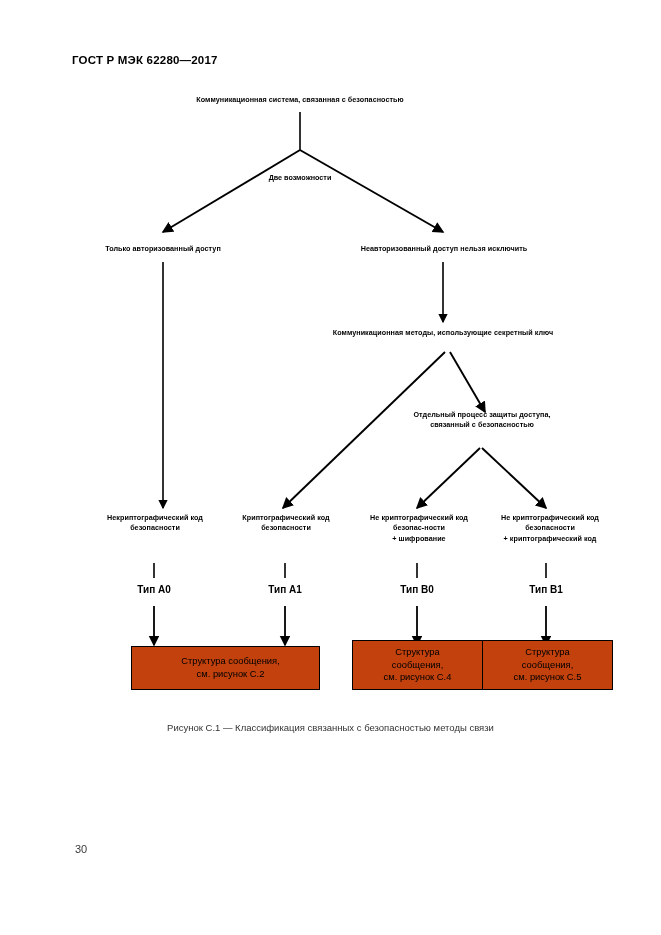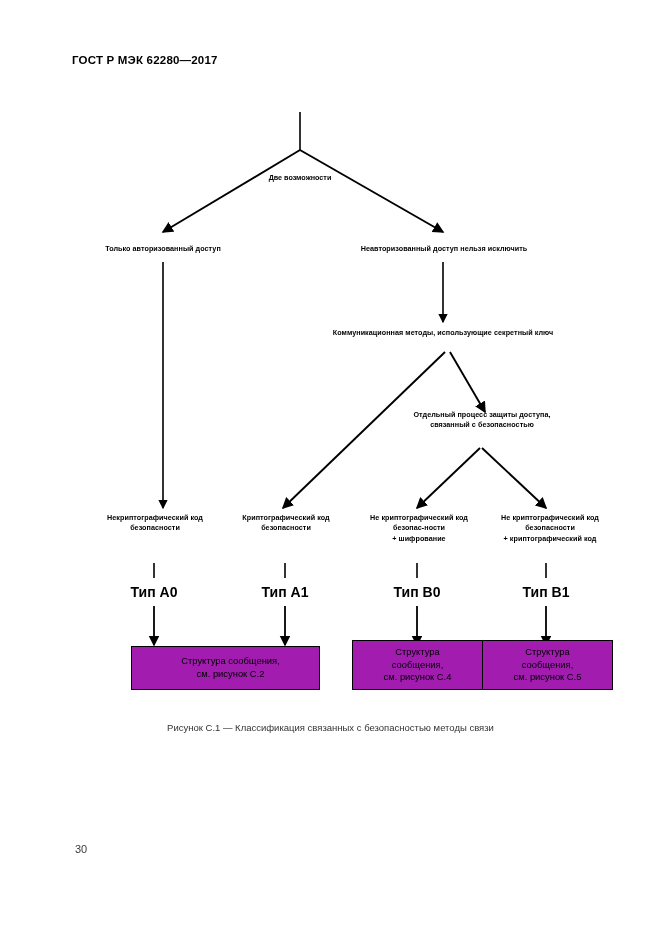--- a/index.html
+++ b/index.html
@@ -56,36 +56,36 @@
   }
   .edge-label {
     position: absolute;
     font-size: 7.2px;
     font-weight: bold;
     text-align: center;
     color: #000;
   }
   .type-label {
     position: absolute;
-    font-size: 14px;
+    font-size: 10px;
     font-weight: bold;
     text-align: center;
     color: #000;
   }
   .msg-box {
     position: absolute;
     border: 1.6px solid #000;
     box-sizing: border-box;
     display: flex;
     align-items: center;
     justify-content: center;
     text-align: center;
     font-size: 9.4px;
     line-height: 1.35;
-    background: #a21caf;
+    background: #c2410c;
   }
   .svg-layer {
     position: absolute;
     left: 0;
     top: 0;
     width: 661px;
     height: 935px;
     pointer-events: none;
   }
 </style>
@@ -122,20 +122,21 @@
     <line x1="285" y1="563" x2="285" y2="578" stroke="#000" stroke-width="1.6"></line>
     <line x1="417" y1="563" x2="417" y2="578" stroke="#000" stroke-width="1.6"></line>
     <line x1="546" y1="563" x2="546" y2="578" stroke="#000" stroke-width="1.6"></line>
 
     <line x1="154" y1="606" x2="154" y2="645" stroke="#000" stroke-width="1.8" marker-end="url(#ah)"></line>
     <line x1="285" y1="606" x2="285" y2="645" stroke="#000" stroke-width="1.8" marker-end="url(#ah)"></line>
     <line x1="417" y1="606" x2="417" y2="645" stroke="#000" stroke-width="1.8" marker-end="url(#ah)"></line>
     <line x1="546" y1="606" x2="546" y2="645" stroke="#000" stroke-width="1.8" marker-end="url(#ah)"></line>
   </svg>
 
+  <div class="node" style="left:150px; top:95px; width:300px;">Коммуникационная система, связанная с безопасностью</div>
 
   <div class="edge-label" style="left:230px; top:173px; width:140px;">Две возможности</div>
 
   <div class="node" style="left:63px; top:244px; width:200px;">Только авторизованный доступ</div>
 
   <div class="node" style="left:333px; top:244px; width:222px;">Неавторизованный доступ нельзя исключить</div>
 
   <div class="node" style="left:298px; top:328px; width:290px;">Коммуникационная методы, использующие секретный ключ</div>
 
   <div class="node" style="left:388px; top:410px; width:188px; white-space:pre-line;text-align:center;">Отдельный процесс защиты доступа,

